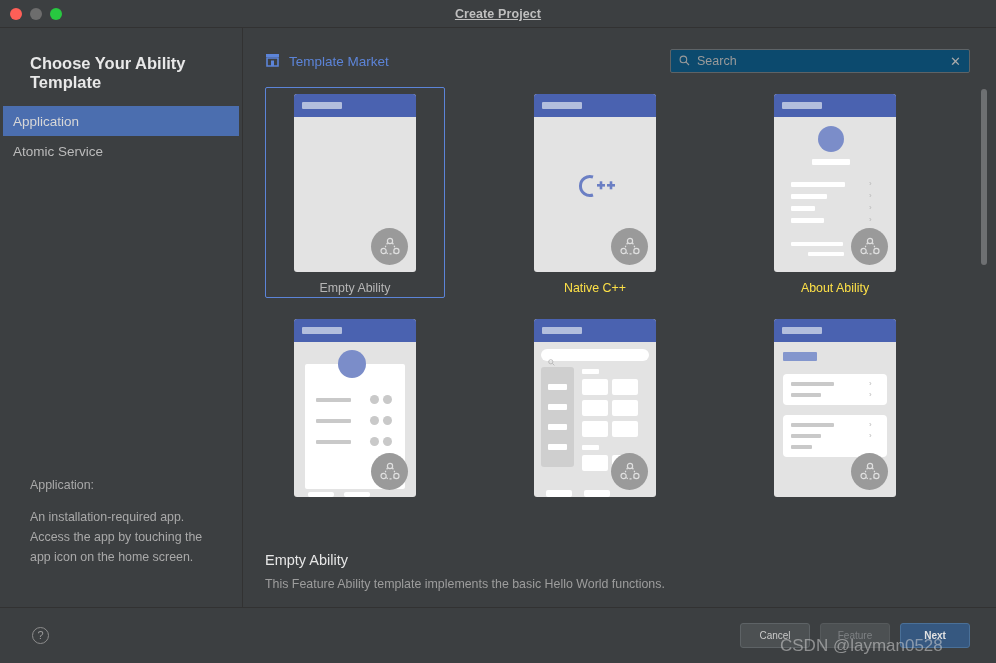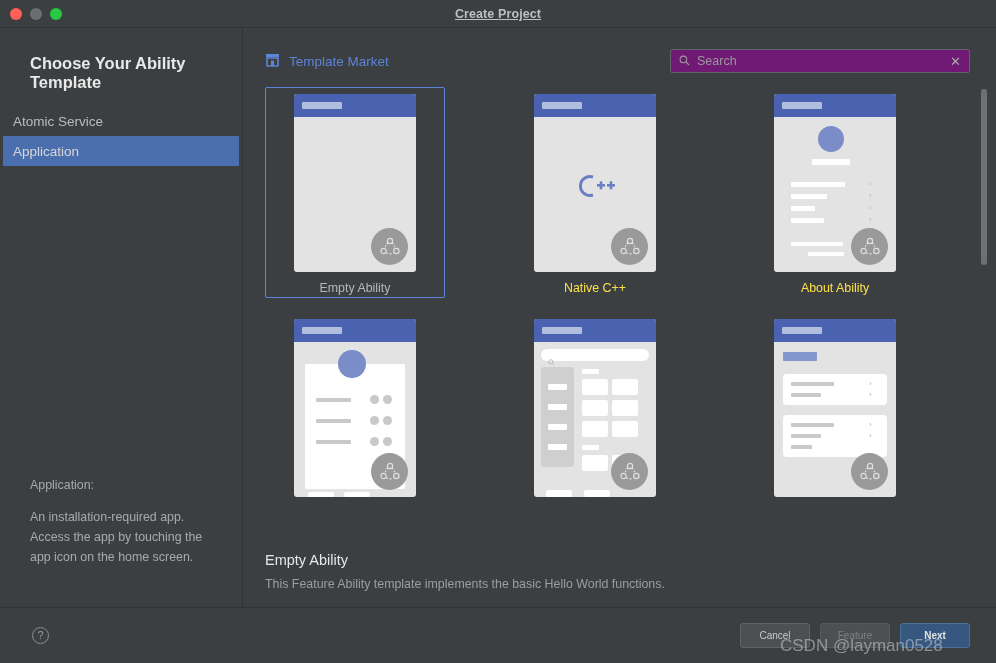--- a/index.html
+++ b/index.html
@@ -83,21 +83,21 @@
     gap: 8px;
   }
   .market-link {
     display: flex; align-items: center; gap: 9px;
     color: #5c84d8; font-size: 13.5px; cursor: pointer;
   }
   .market-link .lbl { color: #5c84d8; }
   .search-wrap {
     margin-left: auto;
     width: 300px; height: 24px;
-    background: #701a75;
+    background: #0c4a6e;
     border: 1px solid #5e6366;
     border-radius: 2px;
     display: flex; align-items: center;
     padding: 0 7px 0 8px;
     gap: 7px;
   }
   .search-input-text {
     flex: 1 1 auto;
     font-size: 12.5px; color: #9a9a9a;
     line-height: 1;
@@ -243,25 +243,25 @@
       <div class="dot green"></div>
     </div>
     <div class="titlebar-title">Create Project</div>
   </div>
 
   <div class="body">
 
     <div class="leftpane">
       <div class="pane-title">Choose Your Ability Template</div>
       <div class="nav-list">
+        <div class="nav-item selected">
+          <span>Application</span>
+        </div>
         <div class="nav-item">
           <span>Atomic Service</span>
-        </div>
-        <div class="nav-item selected">
-          <span>Application</span>
         </div>
       </div>
       <div class="left-desc">
         <div class="lead">Application:</div>
         <div>An installation-required app. Access the app by touching the app icon on the home screen.</div>
       </div>
     </div>
 
     <div class="rightpane">
 

